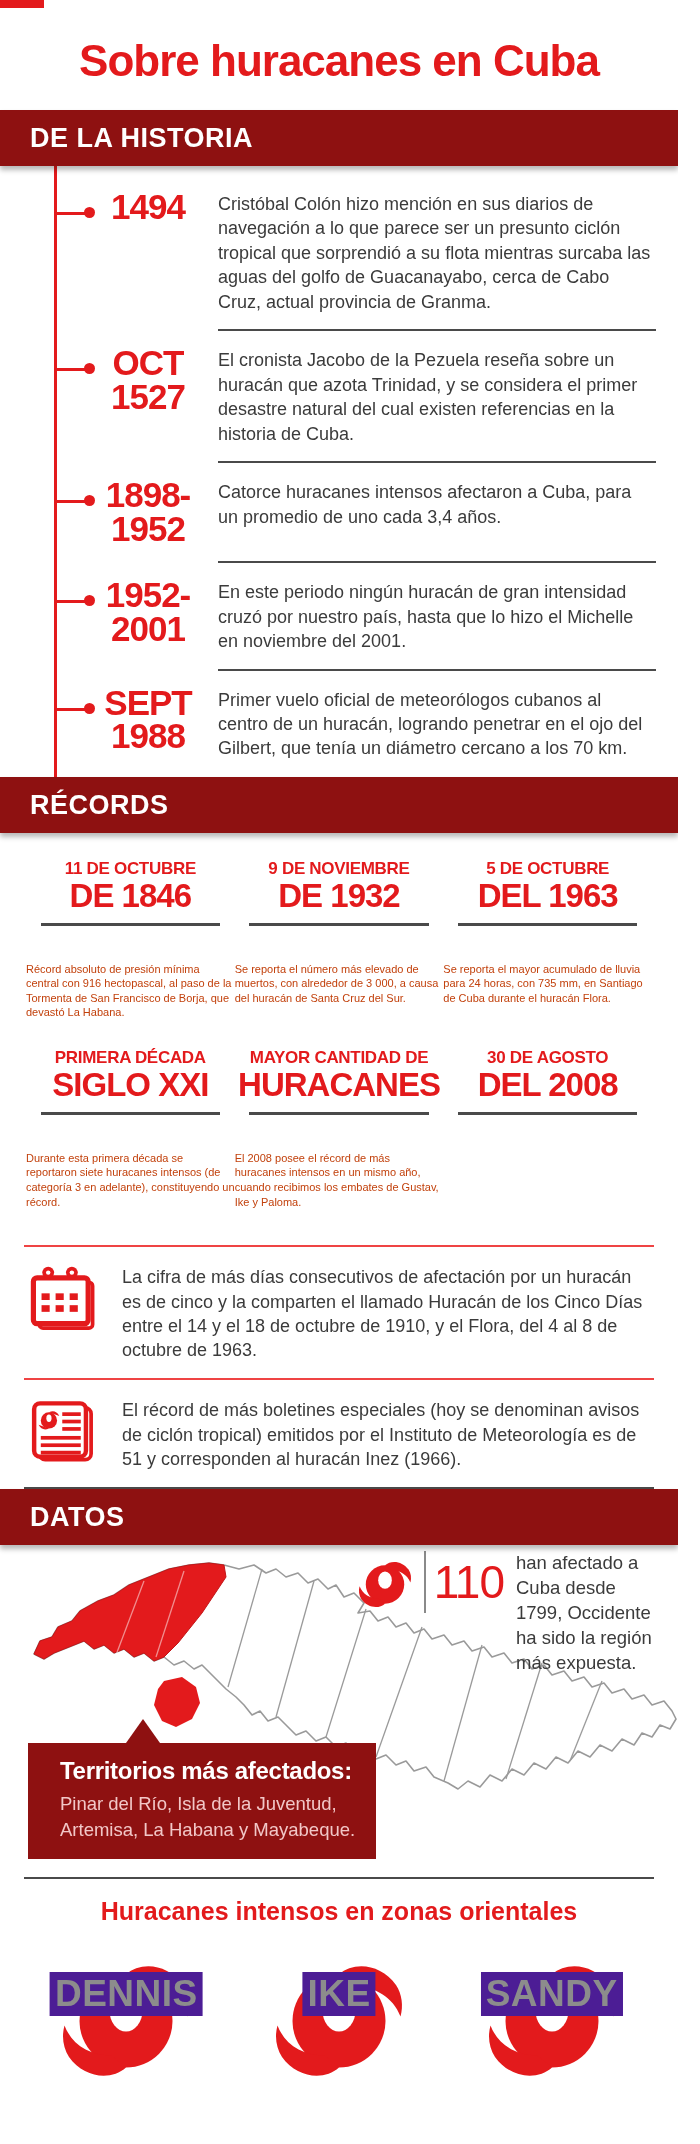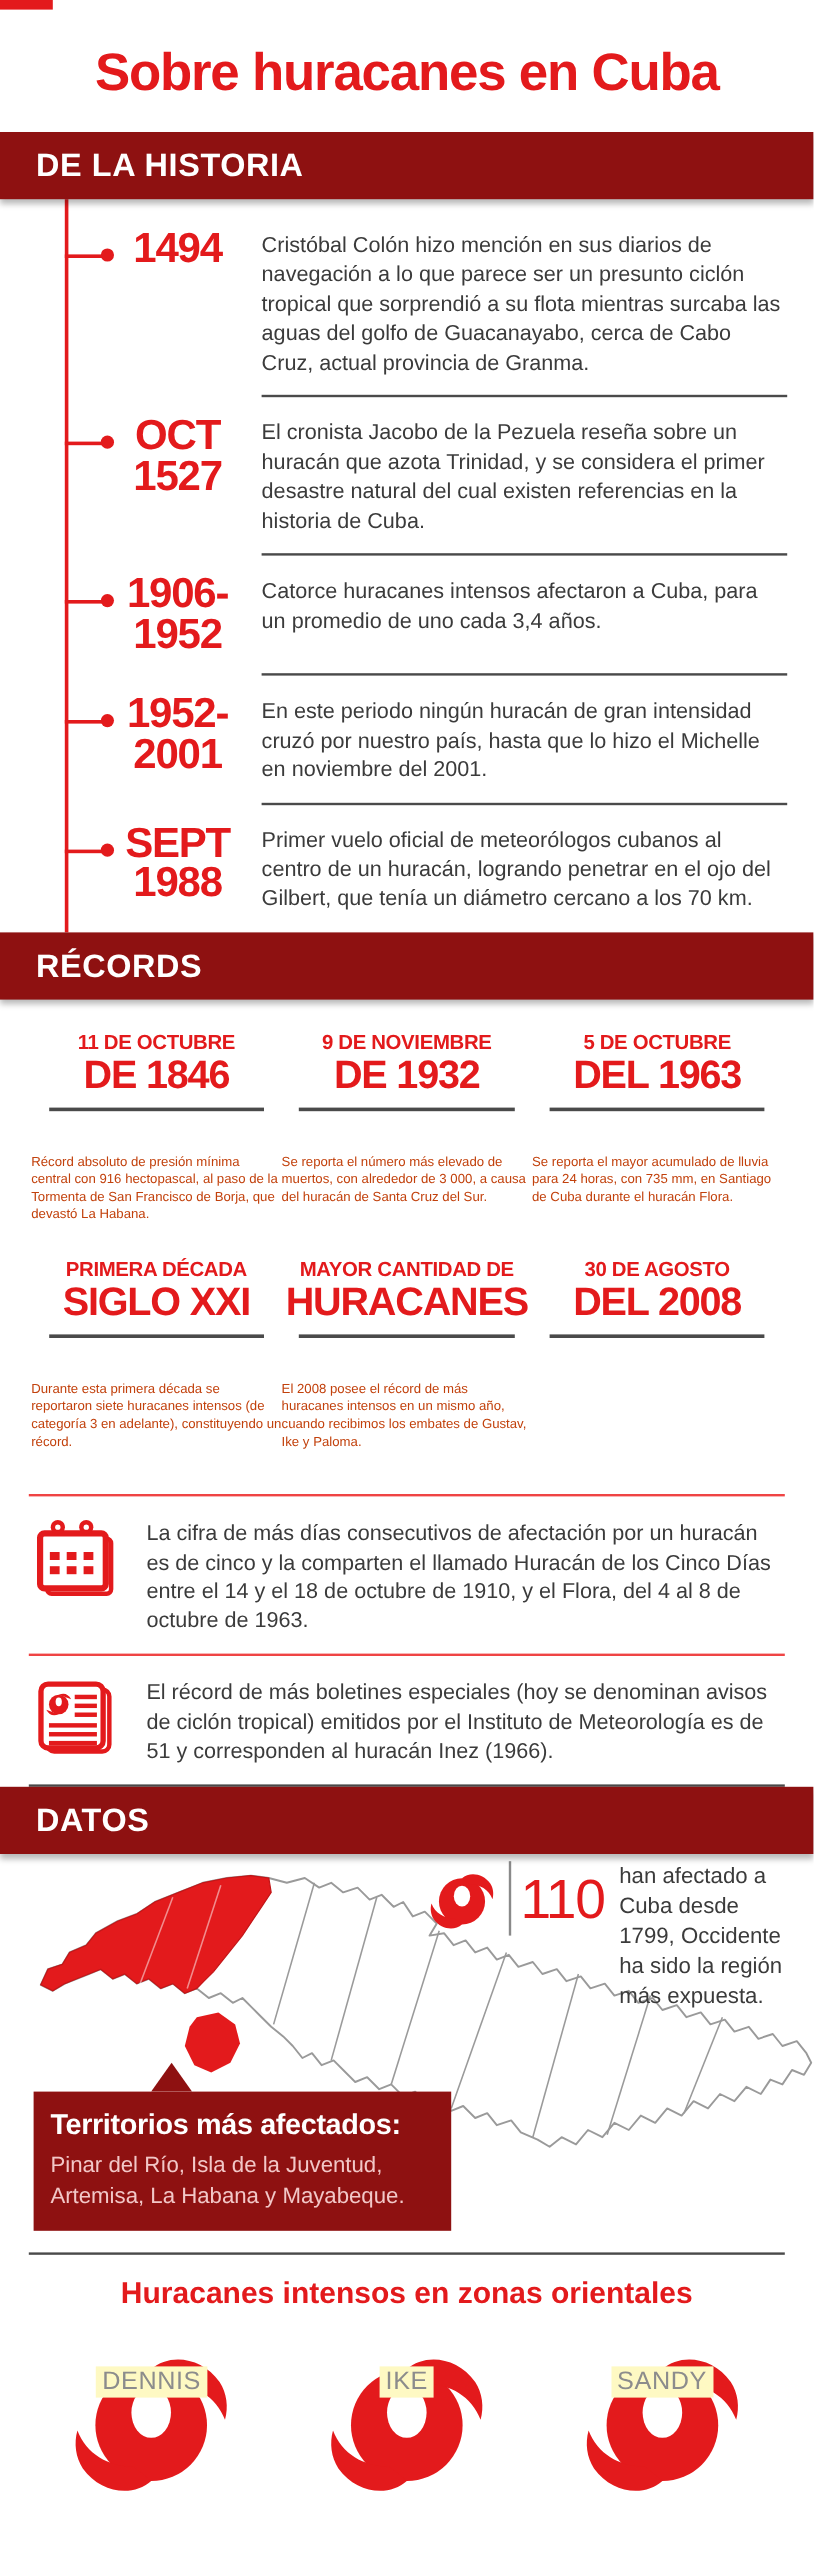--- a/index.html
+++ b/index.html
@@ -44,35 +44,35 @@
 
   
   .map-zone{position:relative;height:332px;}
   .map-svg{position:absolute;left:14px;top:14px;}
   .stat{position:absolute;right:12px;top:6px;display:flex;gap:12px;align-items:flex-start;}
   .stat-cluster{display:flex;align-items:center;gap:8px;}
   .stat-divider{width:2px;height:62px;background:#8a8a8a;}
   .stat-value{color:#e31a1c;font-size:46px;font-weight:normal;letter-spacing:-1px;}
   .stat-text{width:150px;color:#3b3b3b;font-size:18.5px;line-height:1.35;font-weight:500;}
   .territories{position:absolute;left:28px;top:198px;width:348px;background:#8e1111;
-    color:#fff;padding:14px 18px 16px 14px;box-sizing:border-box;}
+    color:#fff;padding:14px 18px 16px 32px;box-sizing:border-box;}
   .territories:before{content:"";position:absolute;top:-24px;left:98px;width:0;height:0;
     border-left:17px solid transparent;border-right:17px solid transparent;border-bottom:24px solid #8e1111;}
   .terr-title{font-size:24px;font-weight:bold;margin-bottom:6px;letter-spacing:-.3px;}
   .terr-line{font-size:18.5px;color:#f2c7c7;line-height:1.4;}
 
   .wide-divider{height:2px;background:#4a4a4a;margin:0 24px;}
 
   
   .oriental-title{text-align:center;color:#e31a1c;font-size:25px;font-weight:bold;margin:18px 0 14px 0;}
   .cane-row{display:grid;grid-template-columns:1fr 1fr 1fr;padding:0 20px;}
   .cane{text-align:center;}
   .cane-symbol{position:relative;width:152px;height:150px;margin:0 auto;}
   .cane-label{position:absolute;top:32px;left:50%;transform:translateX(-50%);
-    background:#fef9c3;color:#8c8c8c;font-size:21px;font-weight:normal;letter-spacing:.5px;
+    background:#4c1d95;color:#8c8c8c;font-size:37px;font-weight:bold;letter-spacing:.5px;
     padding:1px 5px;white-space:nowrap;}
 </style>
 </head>
 <body>
 
 <div class="page">
   <div class="corner-mark"></div>
 
   <h1 class="main-title">Sobre huracanes en Cuba</h1>
 
@@ -100,21 +100,21 @@
         <div>1527</div>
       </div>
       <div class="t-text">El cronista Jacobo de la Pezuela reseña sobre un huracán que azota Trinidad, y se considera el primer desastre natural del cual existen referencias en la historia de Cuba.</div>
     </div>
     <div class="t-divider"></div>
 
     <div class="t-entry">
       <span class="branch-h"></span>
       <span class="branch-dot"></span>
       <div class="t-year">
-        <div>1906-</div>
+        <div>1898-</div>
         <div>1952</div>
       </div>
       <div class="t-text">Catorce huracanes intensos afectaron a Cuba, para un promedio de uno cada 3,4 años.</div>
     </div>
     <div class="t-divider"></div>
 
     <div class="t-entry">
       <span class="branch-h"></span>
       <span class="branch-dot"></span>
       <div class="t-year">

